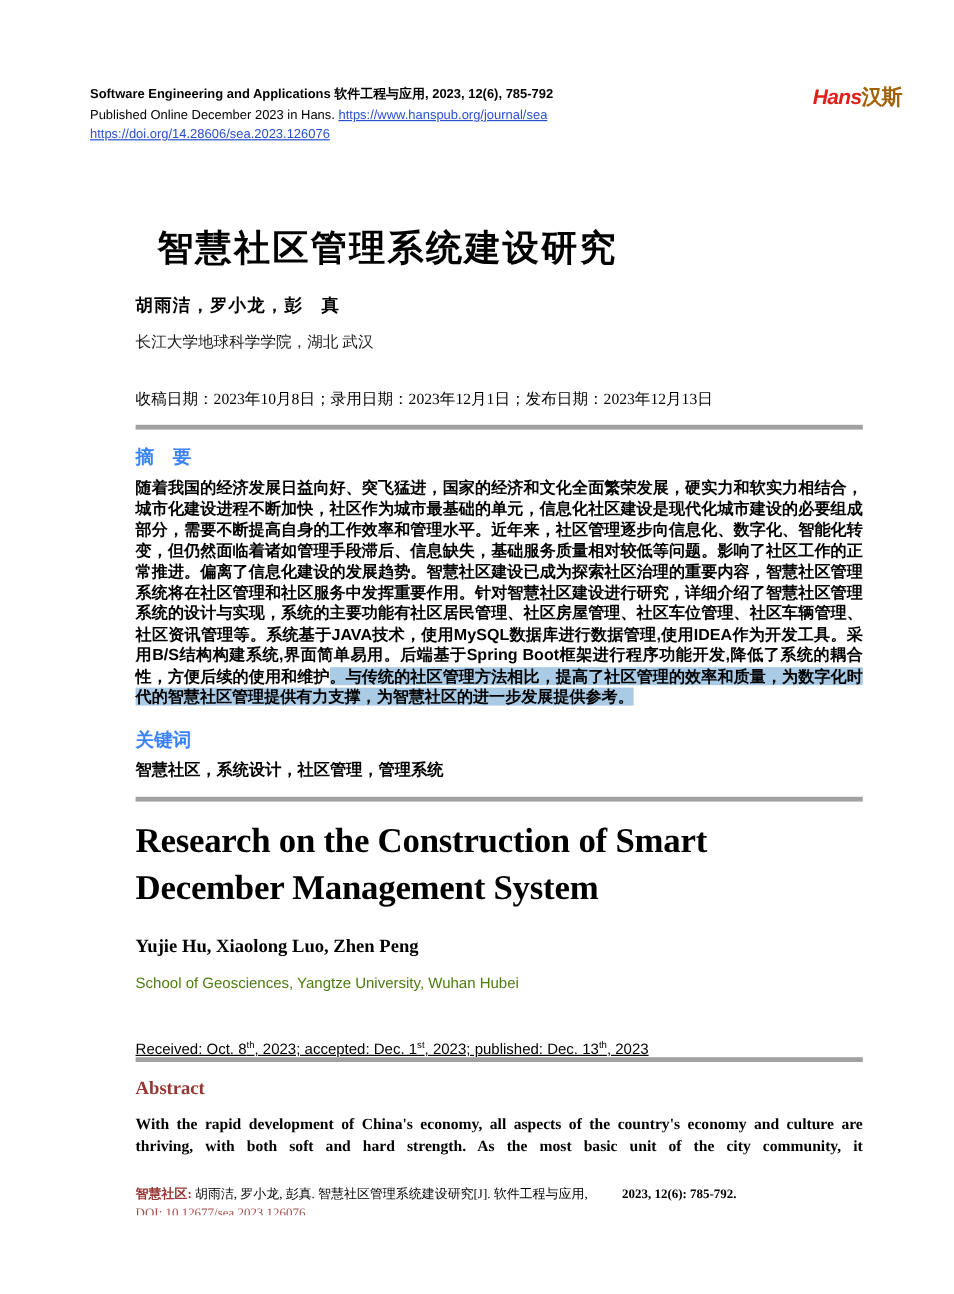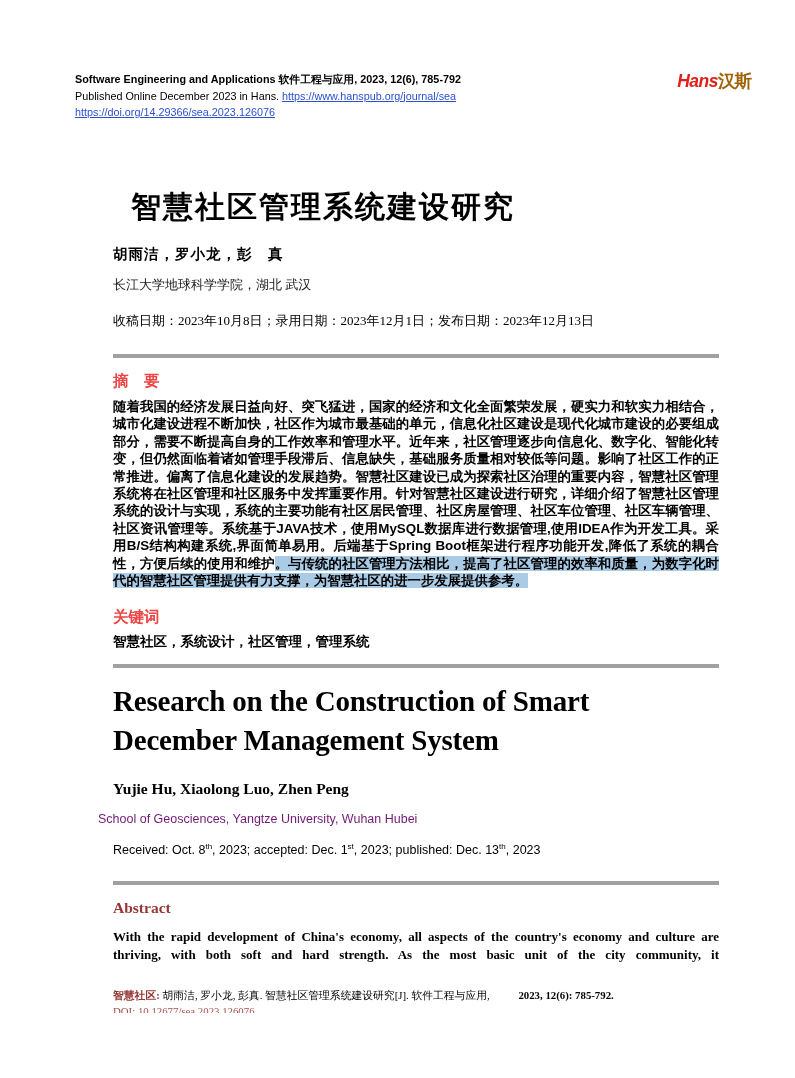--- a/index.html
+++ b/index.html
@@ -24,46 +24,46 @@
   .logo-hans { color:#e0211b; font-style:italic; letter-spacing:-0.5px; }
   .logo-cn { color:#a16207; letter-spacing:-1px; }
 
   
   .cn-title { position:absolute; top:187px; left:131px; right:76px;
               font-size:30px; font-weight:bold; letter-spacing:2px; }
   .cn-authors { position:absolute; top:245px; left:113px;
                 font-family:"Liberation Serif", serif; font-size:14.5px; font-weight:bold; letter-spacing:1px; }
   .cn-affil { position:absolute; top:276px; left:113px;
               font-family:"Liberation Serif", serif; font-size:13px; color:#1a1a1a; }
-  .cn-dates { position:absolute; top:312px; left:113px;
+  .cn-dates { position:absolute; top:324px; left:113px;
               font-family:"Liberation Serif", serif; font-size:13px; }
 
   .rule { position:absolute; left:113px; right:76px; height:4px; background:#a1a1a1; }
   .rule1 { top:354px; } .rule2 { top:664px; } .rule3 { top:881px; }
 
-  .cn-sec-heading { position:absolute; left:113px; font-size:15.5px; font-weight:bold; color:#ef4444; }
+  .cn-sec-heading { position:absolute; left:113px; font-size:15.5px; font-weight:bold; color:#3b82f6; }
   .cn-abs-head { top:371px; }
   .cn-kw-head  { top:607px; }
 
   .cn-abstract { position:absolute; top:398px; left:113px; right:76px;
                  font-size:13.4px; font-weight:bold; line-height:17.4px;
                  text-align:justify; }
   .hl { background:#a9cbe6; }
 
   .cn-keywords { position:absolute; top:633px; left:113px; right:76px;
                  font-size:13.5px; font-weight:bold; }
 
   
   .en-title { position:absolute; top:682px; left:113px; right:48px;
               font-family:"Liberation Serif", serif; font-size:29px; font-weight:bold;
               line-height:39px; letter-spacing:-0.2px; }
   .en-authors { position:absolute; top:780px; left:113px;
                 font-family:"Liberation Serif", serif; font-size:15.5px; font-weight:bold; }
-  .en-affil { position:absolute; top:812px; left:98px; font-size:12.5px; color:#701a75; }
-  .en-received { position:absolute; top:842px; left:113px; font-size:12.5px; }
+  .en-affil { position:absolute; top:812px; left:113px; font-size:12.5px; color:#4d7c0f; }
+  .en-received { position:absolute; top:866px; left:113px; font-size:12.5px;text-decoration:underline; }
   .en-received sup { font-size:8px; }
   .en-abs-heading { position:absolute; top:899px; left:113px;
                     font-family:"Liberation Serif", serif; font-size:15.5px; font-weight:bold; color:#953734; }
   .en-abstract { position:absolute; top:928px; left:113px; right:76px;
                  font-family:"Liberation Serif", serif; font-size:13px; font-weight:bold;
                  line-height:17.5px; text-align:justify; text-align-last:justify; }
 
   
   .footer { position:absolute; top:987px; left:113px; right:76px;
             font-family:"Liberation Serif", serif; font-size:10.8px; line-height:16px; }
@@ -76,21 +76,21 @@
 
 <div class="page">
 
   <div class="header">
     <div class="header-left">
       <div class="journal-line">Software Engineering and Applications 软件工程与应用, 2023, 12(6), 785-792</div>
       <div>
         <span>Published Online December 2023 in Hans. </span><a class="link">https://www.hanspub.org/journal/sea</a>
       </div>
       <div>
-        <a class="link">https://doi.org/14.29366/sea.2023.126076</a>
+        <a class="link">https://doi.org/14.28606/sea.2023.126076</a>
       </div>
     </div>
     <div class="logo">
       <span class="logo-hans">Hans</span><span class="logo-cn">汉斯</span>
     </div>
   </div>
 
   <h1 class="cn-title">智慧社区管理系统建设研究</h1>
   <div class="cn-authors">胡雨洁，罗小龙，彭　真</div>
   <div class="cn-affil">长江大学地球科学学院，湖北 武汉</div>

